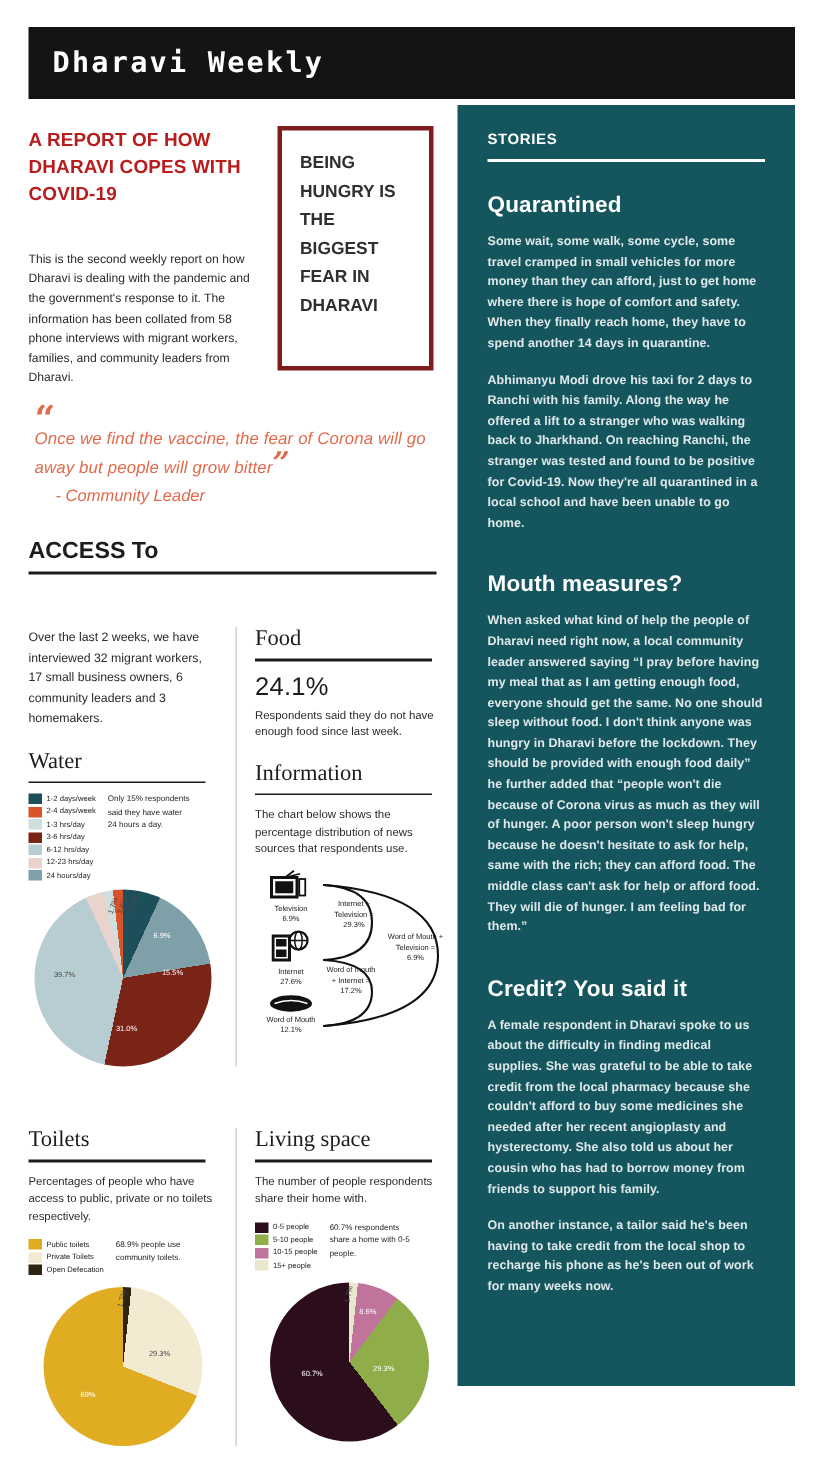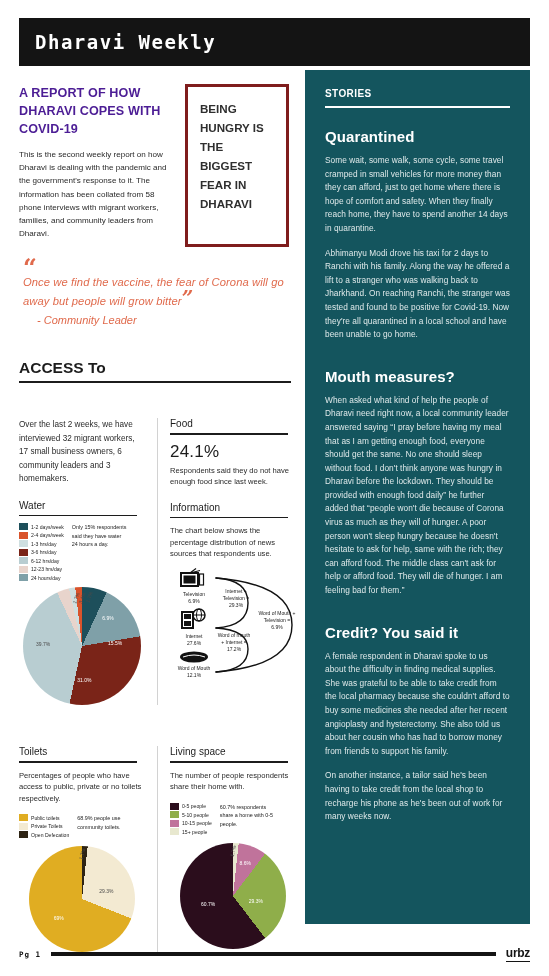--- a/index.html
+++ b/index.html
@@ -40,30 +40,30 @@
     padding-bottom: 7px;
   }
   .stories-rule { height: 2px; background: #ffffff; width: 100%; margin-bottom: 20px; }
   .story-head {
     color: #ffffff; font-size: 15px; font-weight: bold;
     margin-bottom: 9px; letter-spacing: 0.1px;
   }
   .story-head.spaced { margin-top: 26px; }
   .story-p {
     color: #dfe9ea; font-size: 8.3px; line-height: 13.6px;
-    margin-bottom: 11px; letter-spacing: 0.05px;
+    margin-bottom: 11px; letter-spacing: 0.05px; font-weight: bold;
   }
 
   
   .left { position: absolute; left: 19px; top: 84px; width: 272px; }
   .lede-row { display: flex; gap: 14px; }
   .lede-col { width: 152px; }
   .report-title {
-    font-size: 12.6px; font-weight: bold; color: #4c1d95;
-    line-height: 18px; letter-spacing: 0.1px; margin-bottom: 10px;
+    font-size: 12.6px; font-weight: bold; color: #b91c1c;
+    line-height: 18px; letter-spacing: 0.1px; margin-bottom: 28px;
   }
   .report-body {
     font-size: 8.1px; color: #2a2a2a; line-height: 13.2px;
   }
   .fear-box {
     width: 104px; height: 163px; border: 3px solid #7f1d1d;
     padding: 12px 10px 0 12px;
   }
   .fear-text {
     font-size: 11.6px; font-weight: bold; color: #2f2f2f; line-height: 19px;
@@ -93,21 +93,21 @@
     position: absolute; left: 19px; top: 381px; width: 272px; height: 2px; background: #1c1c1c;
   }
 
   .grid { position: absolute; left: 19px; top: 391px; width: 276px; }
   .gridrow { display: flex; }
   .cell { width: 138px; padding-right: 12px; position: relative; margin-top: 27px; }
   .cell.right { padding-left: 12px; padding-right: 0; border-left: 1px solid #d2d2d2; }
 
   .intro-text { font-size: 8.2px; color: #2a2a2a; line-height: 13.5px; }
 
-  .sub-head { font-size: 10px; color: #1c1c1c; margin-top: 14px; }
+  .sub-head { font-size: 15px; color: #1c1c1c; margin-top: 14px; font-family: Liberation Serif, serif; }
   .sub-rule { height: 1.6px; background: #1c1c1c; margin-top: 4px; margin-bottom: 7px; width: 118px; }
 
   .bignum { font-size: 17px; color: #1c1c1c; letter-spacing: 0.2px; margin-bottom: 3px; }
   .small-text { font-size: 7.6px; color: #2a2a2a; line-height: 11.5px; }
 
   .legend-wrap { display: flex; gap: 8px; margin-top: 6px; }
   .legend { display: flex; flex-direction: column; gap: 1.5px; }
   .legend-item { display: flex; align-items: center; gap: 3px; }
   .swatch { width: 9px; height: 7px; flex: 0 0 auto; }
   .legend-label { font-size: 5.1px; color: #1c1c1c; white-space: nowrap; }
@@ -388,19 +388,14 @@
             <span class="pie-label dark" style="left:50%; top:7%; transform:translate(-50%,-50%) rotate(-78deg);">1.7%</span>
             <span class="pie-label" style="left:62%; top:19%;">8.6%</span>
             <span class="pie-label" style="left:72%; top:55%;">29.3%</span>
             <span class="pie-label" style="left:27%; top:57%;">60.7%</span>
           </div>
         </div>
       </div>
     </div>
   </div>
 
-  <div class="footer">
-    <span class="pg">Pg  1</span>
-    <span class="foot-rule"></span>
-    <span class="urbz">urbz</span>
-  </div>
 
 </div>
 
 </body></html>

